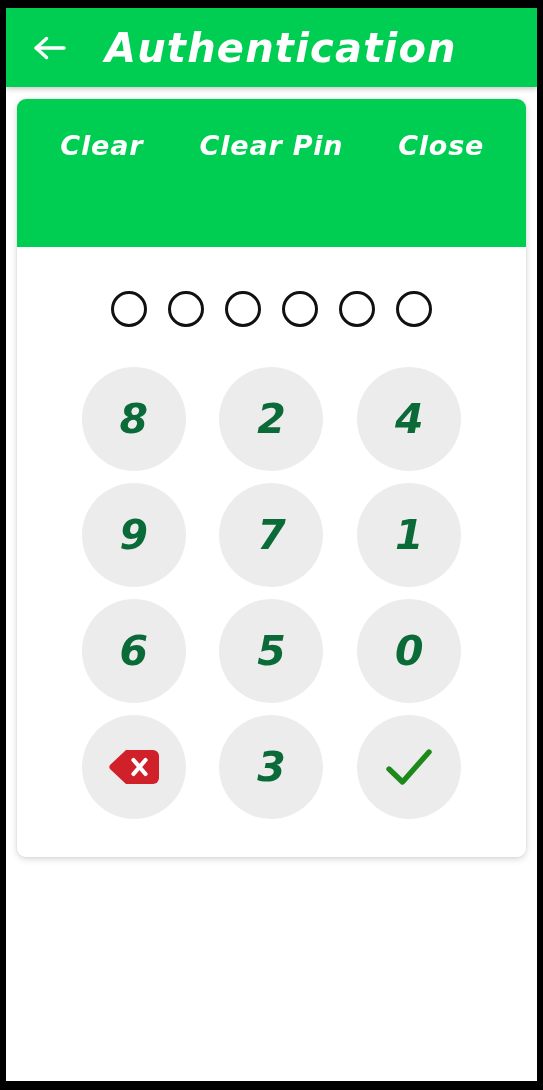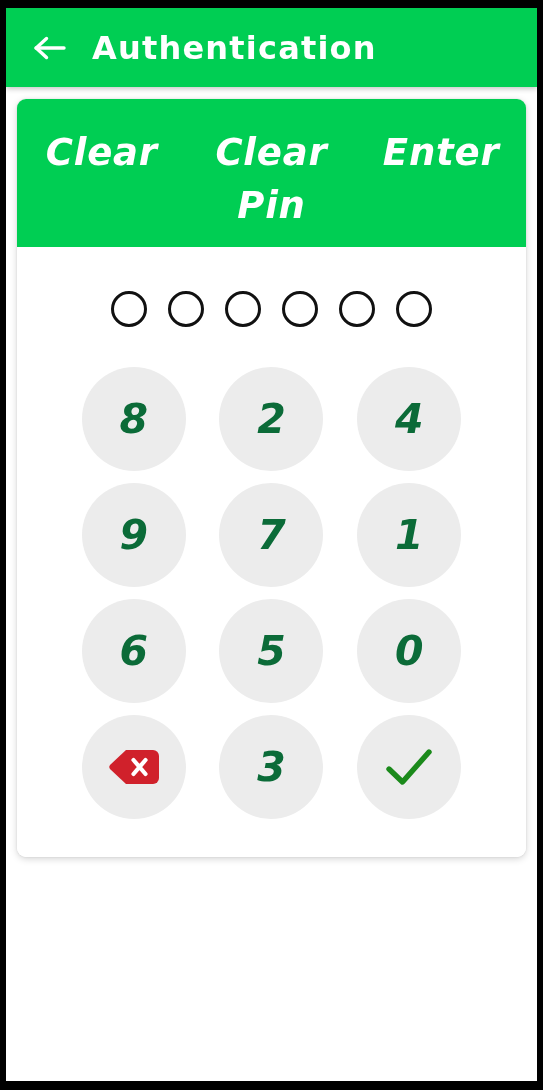--- a/index.html
+++ b/index.html
@@ -52,24 +52,25 @@
     align-items: center;
     justify-content: center;
     flex: 0 0 auto;
     cursor: pointer;
   }
   .back-btn svg { display: block; }
 
   .appbar-title {
     color: #FFFFFF;
     font-family: "DejaVu Sans", sans-serif;
-    font-size: 32px;
+    font-size: 40px;
     font-weight: 700;
+    font-style: italic;
     letter-spacing: 1.2px;
-    margin-left: 20px;
+    margin-left: 33px;
     white-space: nowrap;
   }
 
   
   .content {
     position: relative;
     height: calc(100% - 79px);
     background: #FFFFFF;
     padding: 12px 11px 0 11px;
   }
@@ -88,21 +89,21 @@
     height: 148px;
     display: grid;
     grid-template-columns: 1fr 1fr 1fr;
     align-items: start;
     padding-top: 28px;
   }
 
   .hdr-btn {
     color: #FFFFFF;
     font-family: "DejaVu Sans", sans-serif;
-    font-size: 37px;
+    font-size: 27px;
     font-weight: 700;
     font-style: italic;
     letter-spacing: 0.8px;
     text-align: center;
     line-height: 1.43;
     cursor: pointer;
     padding: 0 4px;
   }
   .hdr-btn.center { white-space: normal; }
 
@@ -176,21 +177,21 @@
       <div class="appbar-title">Authentication</div>
     </div>
 
     <div class="content">
 
       <div class="pin-card">
 
         <div class="card-header">
           <div class="hdr-btn">Clear</div>
           <div class="hdr-btn center">Clear Pin</div>
-          <div class="hdr-btn">Enter</div>
+          <div class="hdr-btn">Close</div>
         </div>
 
         <div class="pin-dots">
             <div class="pin-dot"></div>
             <div class="pin-dot"></div>
             <div class="pin-dot"></div>
             <div class="pin-dot"></div>
             <div class="pin-dot"></div>
             <div class="pin-dot"></div>
           </div>

